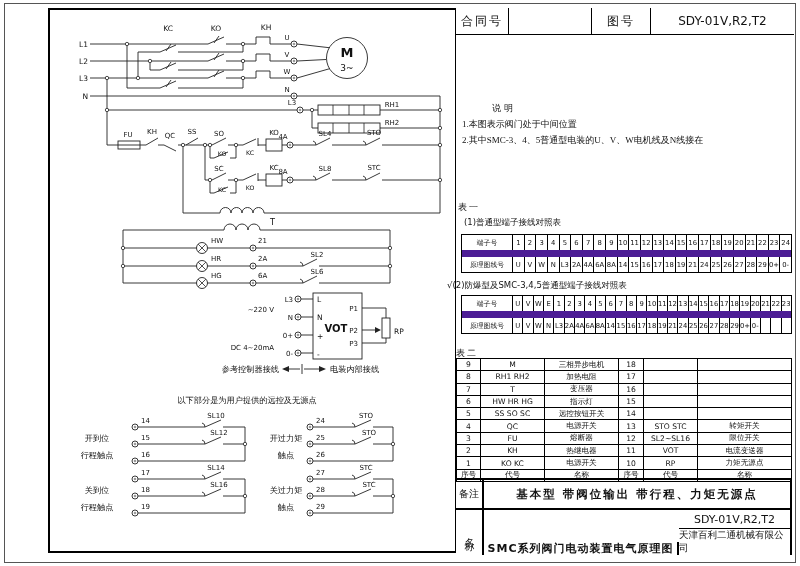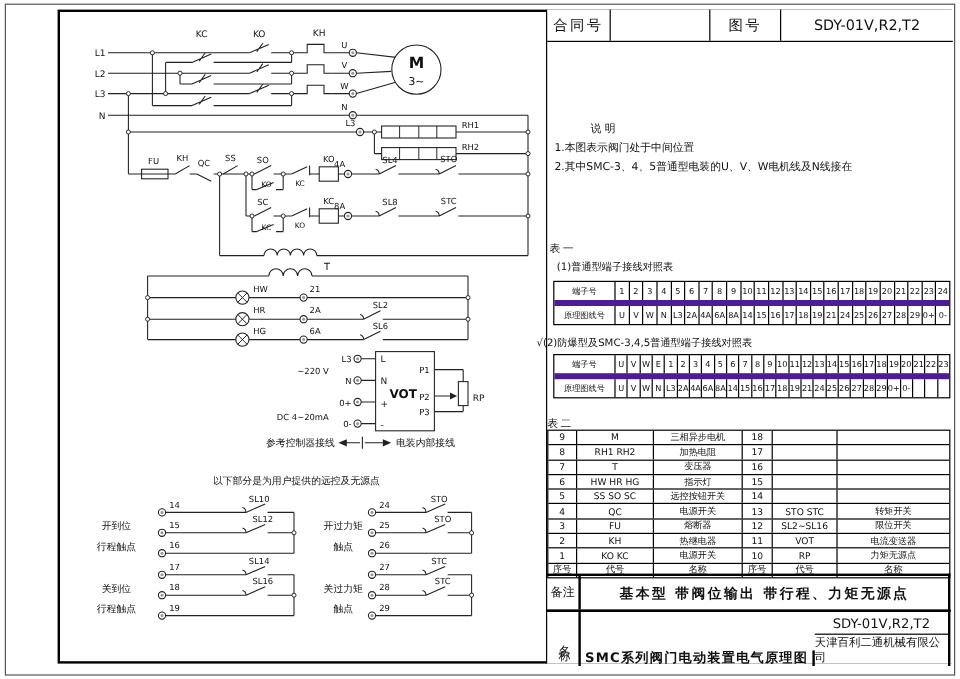--- a/index.html
+++ b/index.html
@@ -14,35 +14,35 @@
   .tmi{fill:#999;stroke:none;}
   .t6{font-size:6.2px;}.t7{font-size:7px;}.t75{font-size:7.5px;}.t8{font-size:8.2px;}.t9{font-size:9px;}
   .mid{text-anchor:middle;}.end{text-anchor:end;}
   
   #panel{position:absolute;left:455px;top:8px;width:338px;height:545px;background:#fff;border-left:1.5px solid #000;box-sizing:content-box;}
   .abs{position:absolute;}
   .toprow{left:0;top:0;width:338px;height:26px;display:flex;border-bottom:1.5px solid #000;}
   .toprow>div{border-right:1.5px solid #000;display:flex;align-items:center;justify-content:center;font-size:12px;text-align:center;}
   .toprow>div:last-child{border-right:none;}
   .cjk{letter-spacing:2px;}
-  .notes{left:6px;top:92px;width:325px;font-size:9px;line-height:16px;}
+  .notes{left:6px;top:92px;width:325px;font-size:9px;line-height:16px;font-family:Liberation Serif, serif;}
   .notes .hd{padding-left:30px;letter-spacing:3px;}
   .notes .indent{padding-left:10px;}
   .cap{font-size:9px;letter-spacing:2px;}
   .sub{font-size:8.5px;text-align:center;}
   .tt{position:absolute;border:1px solid #000;}
-  .tt-row{display:flex;height:15px;border-bottom:5px solid #4c1d95;}
+  .tt-row{display:flex;height:15px;border-bottom:7px solid #4c1d95;}
   .tt-row:last-child{border-bottom:none;}
   .tt-label{width:50px;border-right:1px solid #000;font-size:6.8px;display:flex;align-items:center;justify-content:center;flex:none;}
   .tt-cells{flex:1;display:flex;}
   .tt-cell{flex:1;border-right:1px solid #000;font-size:6.8px;display:flex;align-items:center;justify-content:center;overflow:hidden;}
   .tt-cell:last-child{border-right:none;}
   .ct{left:0;top:350px;width:334px;border:1.5px solid #000;}
   .ct-row{display:grid;grid-template-columns:24px 64px 74px 25px 54px 1fr;height:11.3px;border-bottom:1px solid #000;}
-  .ct-row:last-child{border-bottom:none;text-decoration:underline;}
+  .ct-row:last-child{border-bottom:none;}
   .ct-row>div{border-right:1px solid #000;font-size:7.6px;display:flex;align-items:center;justify-content:center;overflow:hidden;white-space:nowrap;}
   .ct-row>div:last-child{border-right:none;}
   .remark{left:0;top:470px;width:334px;height:28px;border:2px solid #000;border-left:none;display:flex;}
   .remark .lb{width:26px;border-right:2px solid #000;display:flex;align-items:center;justify-content:center;font-size:10px;}
   .remark .val{flex:1;display:flex;align-items:center;justify-content:center;font-size:11.5px;font-weight:600;letter-spacing:2px;}
   .nameblk{left:0;top:500px;width:334px;height:45px;border:2px solid #000;border-left:none;border-bottom:none;display:flex;}
   .nameblk .lb{width:26px;border-right:2px solid #000;display:flex;align-items:center;justify-content:center;font-size:10px;}
   .nameblk .lb span{writing-mode:vertical-rl;letter-spacing:4px;}
   .nameblk .val{width:193px;border-right:2px solid #000;display:flex;align-items:center;justify-content:center;font-size:11px;font-weight:700;letter-spacing:1px;margin-top:32px;}
   .nameblk .rcol{flex:1;display:flex;flex-direction:column;}

